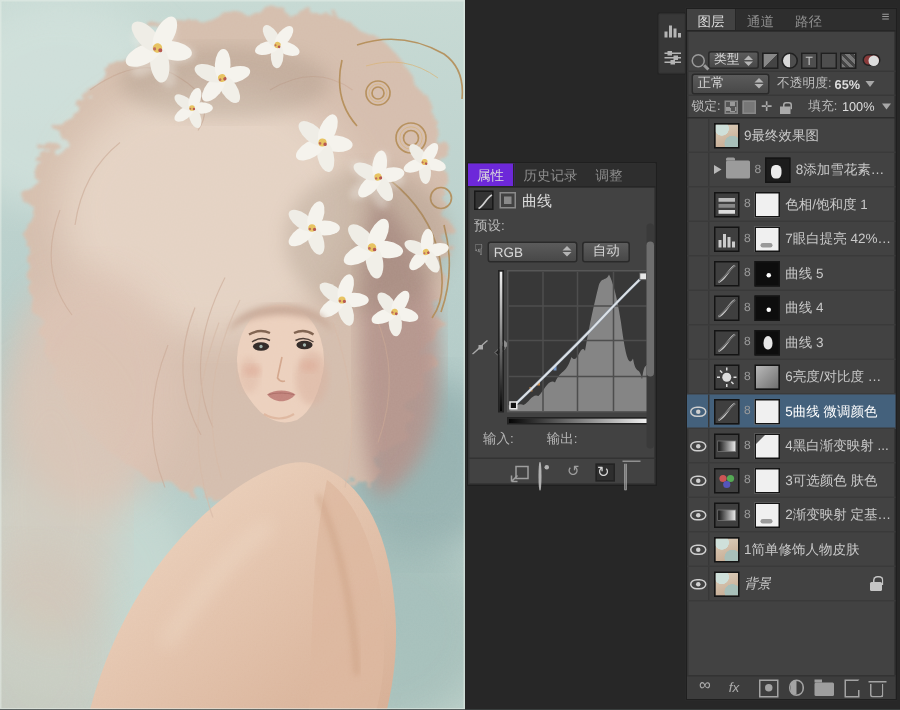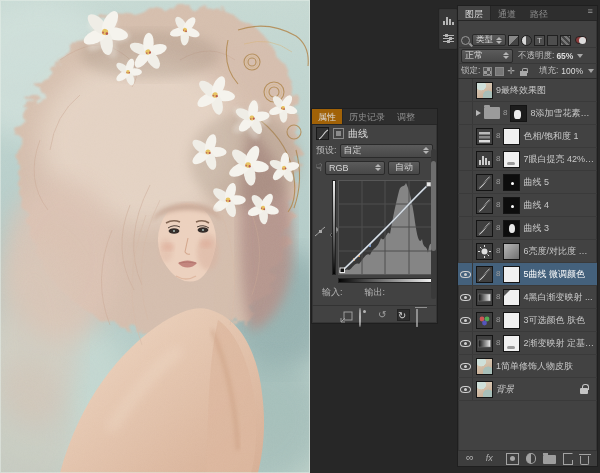--- a/index.html
+++ b/index.html
@@ -15,21 +15,21 @@
       color:#d6d6d6;font-size:9px;display:flex;align-items:center;padding:0 3px;white-space:nowrap;overflow:hidden;}
   .updown{margin-left:auto;display:flex;flex-direction:column;gap:1px;padding-left:3px;}
   .updown i{display:block;width:0;height:0;border-left:3px solid transparent;border-right:3px solid transparent;}
   .updown i.u{border-bottom:3px solid #b5b5b5;}
   .updown i.d{border-top:3px solid #b5b5b5;}
   .tiny-arrow{display:inline-block;width:0;height:0;border-left:3px solid transparent;border-right:3px solid transparent;border-top:4px solid #a8a8a8;margin-left:2px;vertical-align:middle;}
   
   .props{left:311px;top:108px;width:127px;height:216px;}
   .ptabs{display:flex;height:16px;background:#2e2e2e;border-bottom:1px solid #262626;font-size:9px;}
   .ptab{padding:2px 6px 0;color:#8f8f8f;}
-  .ptab.active{background:#a16207;color:#dcdcdc;border-right:1px solid #262626;}
+  .ptab.active{background:#6d28d9;color:#dcdcdc;border-right:1px solid #262626;}
   .phead{display:flex;align-items:center;gap:4px;height:17px;padding:0 4px;font-size:10px;color:#ddd;}
   .badge{width:13px;height:13px;background:#333;border:1px solid #191919;position:relative;flex:0 0 auto;}
   .badge svg{position:absolute;left:0;top:0;}
   .clipicon{width:11px;height:11px;border:1px solid #8a8a8a;position:relative;flex:0 0 auto;}
   .clipicon:before{content:"";position:absolute;left:2px;top:2px;width:5px;height:5px;background:#8a8a8a;}
   .prow{display:flex;align-items:center;gap:3px;height:17px;padding:0 4px;font-size:9px;color:#b9b9b9;}
   .autob{height:14px;padding:0 6px;background:linear-gradient(#5d5d5d,#474747);border:1px solid #2a2a2a;border-radius:2px;color:#d6d6d6;font-size:9px;display:flex;align-items:center;}
   .curvewrap{position:relative;height:104px;margin-top:2px;}
   .toolcol{position:absolute;left:2px;top:0;width:17px;height:104px;display:flex;flex-direction:row;align-items:center;gap:2px;padding-top:2px;}
   .tico{width:12px;height:11px;position:relative;opacity:.85;}
@@ -286,27 +286,20 @@
       <span class="badge">
         <svg width="13" height="13" viewBox="0 0 13 13">
             <path d="M2,11 C5,10 8,3 11,2" stroke="#cfcfcf" fill="none" stroke-width="1.2"></path>
           </svg>
       </span>
       <span class="clipicon"></span>
       <span>曲线</span>
     </div>
     <div class="prow">
       <span>预设:</span>
-      <span class="dd" style="flex:1">
-        <span>自定</span>
-        <span class="updown">
-            <i class="u"></i>
-            <i class="d"></i>
-          </span>
-      </span>
     </div>
     <div class="prow">
       <span style="font-size:10px;color:#c5c5c5;">☟</span>
       <span class="dd" style="width:60px">
         <span>RGB</span>
         <span class="updown">
             <i class="u"></i>
             <i class="d"></i>
           </span>
       </span>

